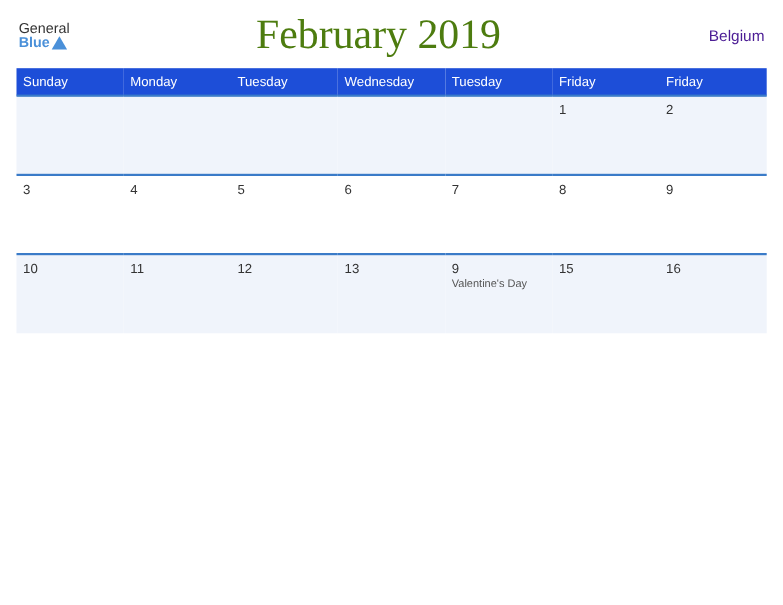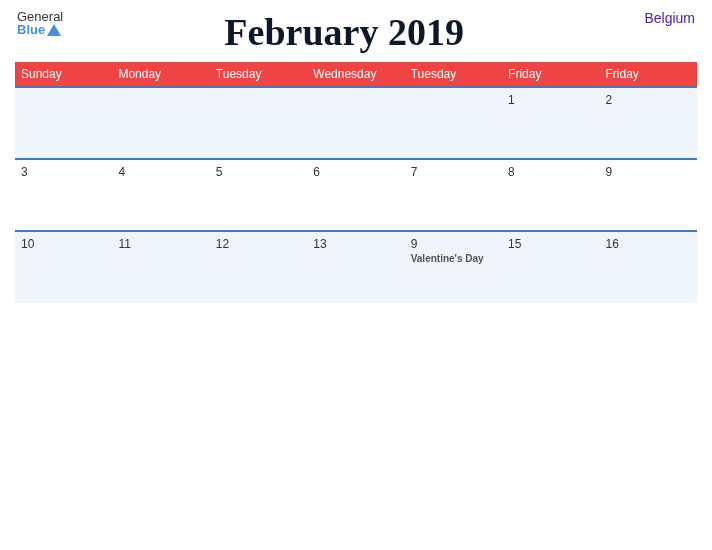--- a/index.html
+++ b/index.html
@@ -13,21 +13,21 @@
 
     .calendar-container {
       width: 712px;
       height: 550px;
       background: #fff;
       padding: 10px 15px 10px 15px;
     }
 
     .header {
       display: flex;
-      align-items: flex-start;
+      align-items: center;
       justify-content: space-between;
       margin-bottom: 8px;
       padding: 0 2px;
       gap: 44px;
     }
 
     .logo {
       display: flex;
       flex-direction: column;
       align-items: flex-start;
@@ -57,42 +57,42 @@
       vertical-align: middle;
     }
 
     .logo-line {
       display: flex;
       align-items: center;
     }
 
     .month-title {
       font-size: 38px;
-      font-weight: bold;
-      color: #0f172a;
+      font-weight: normal;
+      color: #4d7c0f;
       text-align: center;
       flex: 1;
       font-family: Georgia, serif;
     }
 
     .country {
       font-size: 14px;
       color: #4c1d95;
       text-align: right;
       min-width: 70px;
     }
 
     .calendar-table {
       width: 100%;
       border-collapse: collapse;
       table-layout: fixed;
     }
 
     .calendar-table thead tr {
-      background: #ef4444;
+      background: #1d4ed8;
     }
 
     .calendar-table thead th {
       color: #fff;
       font-size: 12px;
       font-weight: normal;
       text-align: left;
       padding: 5px 6px;
       border: none;
     }
@@ -125,21 +125,20 @@
       font-size: 12px;
       color: #333;
       display: block;
     }
 
     .day-event {
       font-size: 10px;
       color: #555;
       margin-top: 2px;
       display: block;
-      font-weight: bold;
     }
   </style>
 </head>
 <body>
 
 <div class="calendar-container">
   <div class="header">
     <div class="logo">
       <span class="logo-general">General</span>
       <div class="logo-line">

